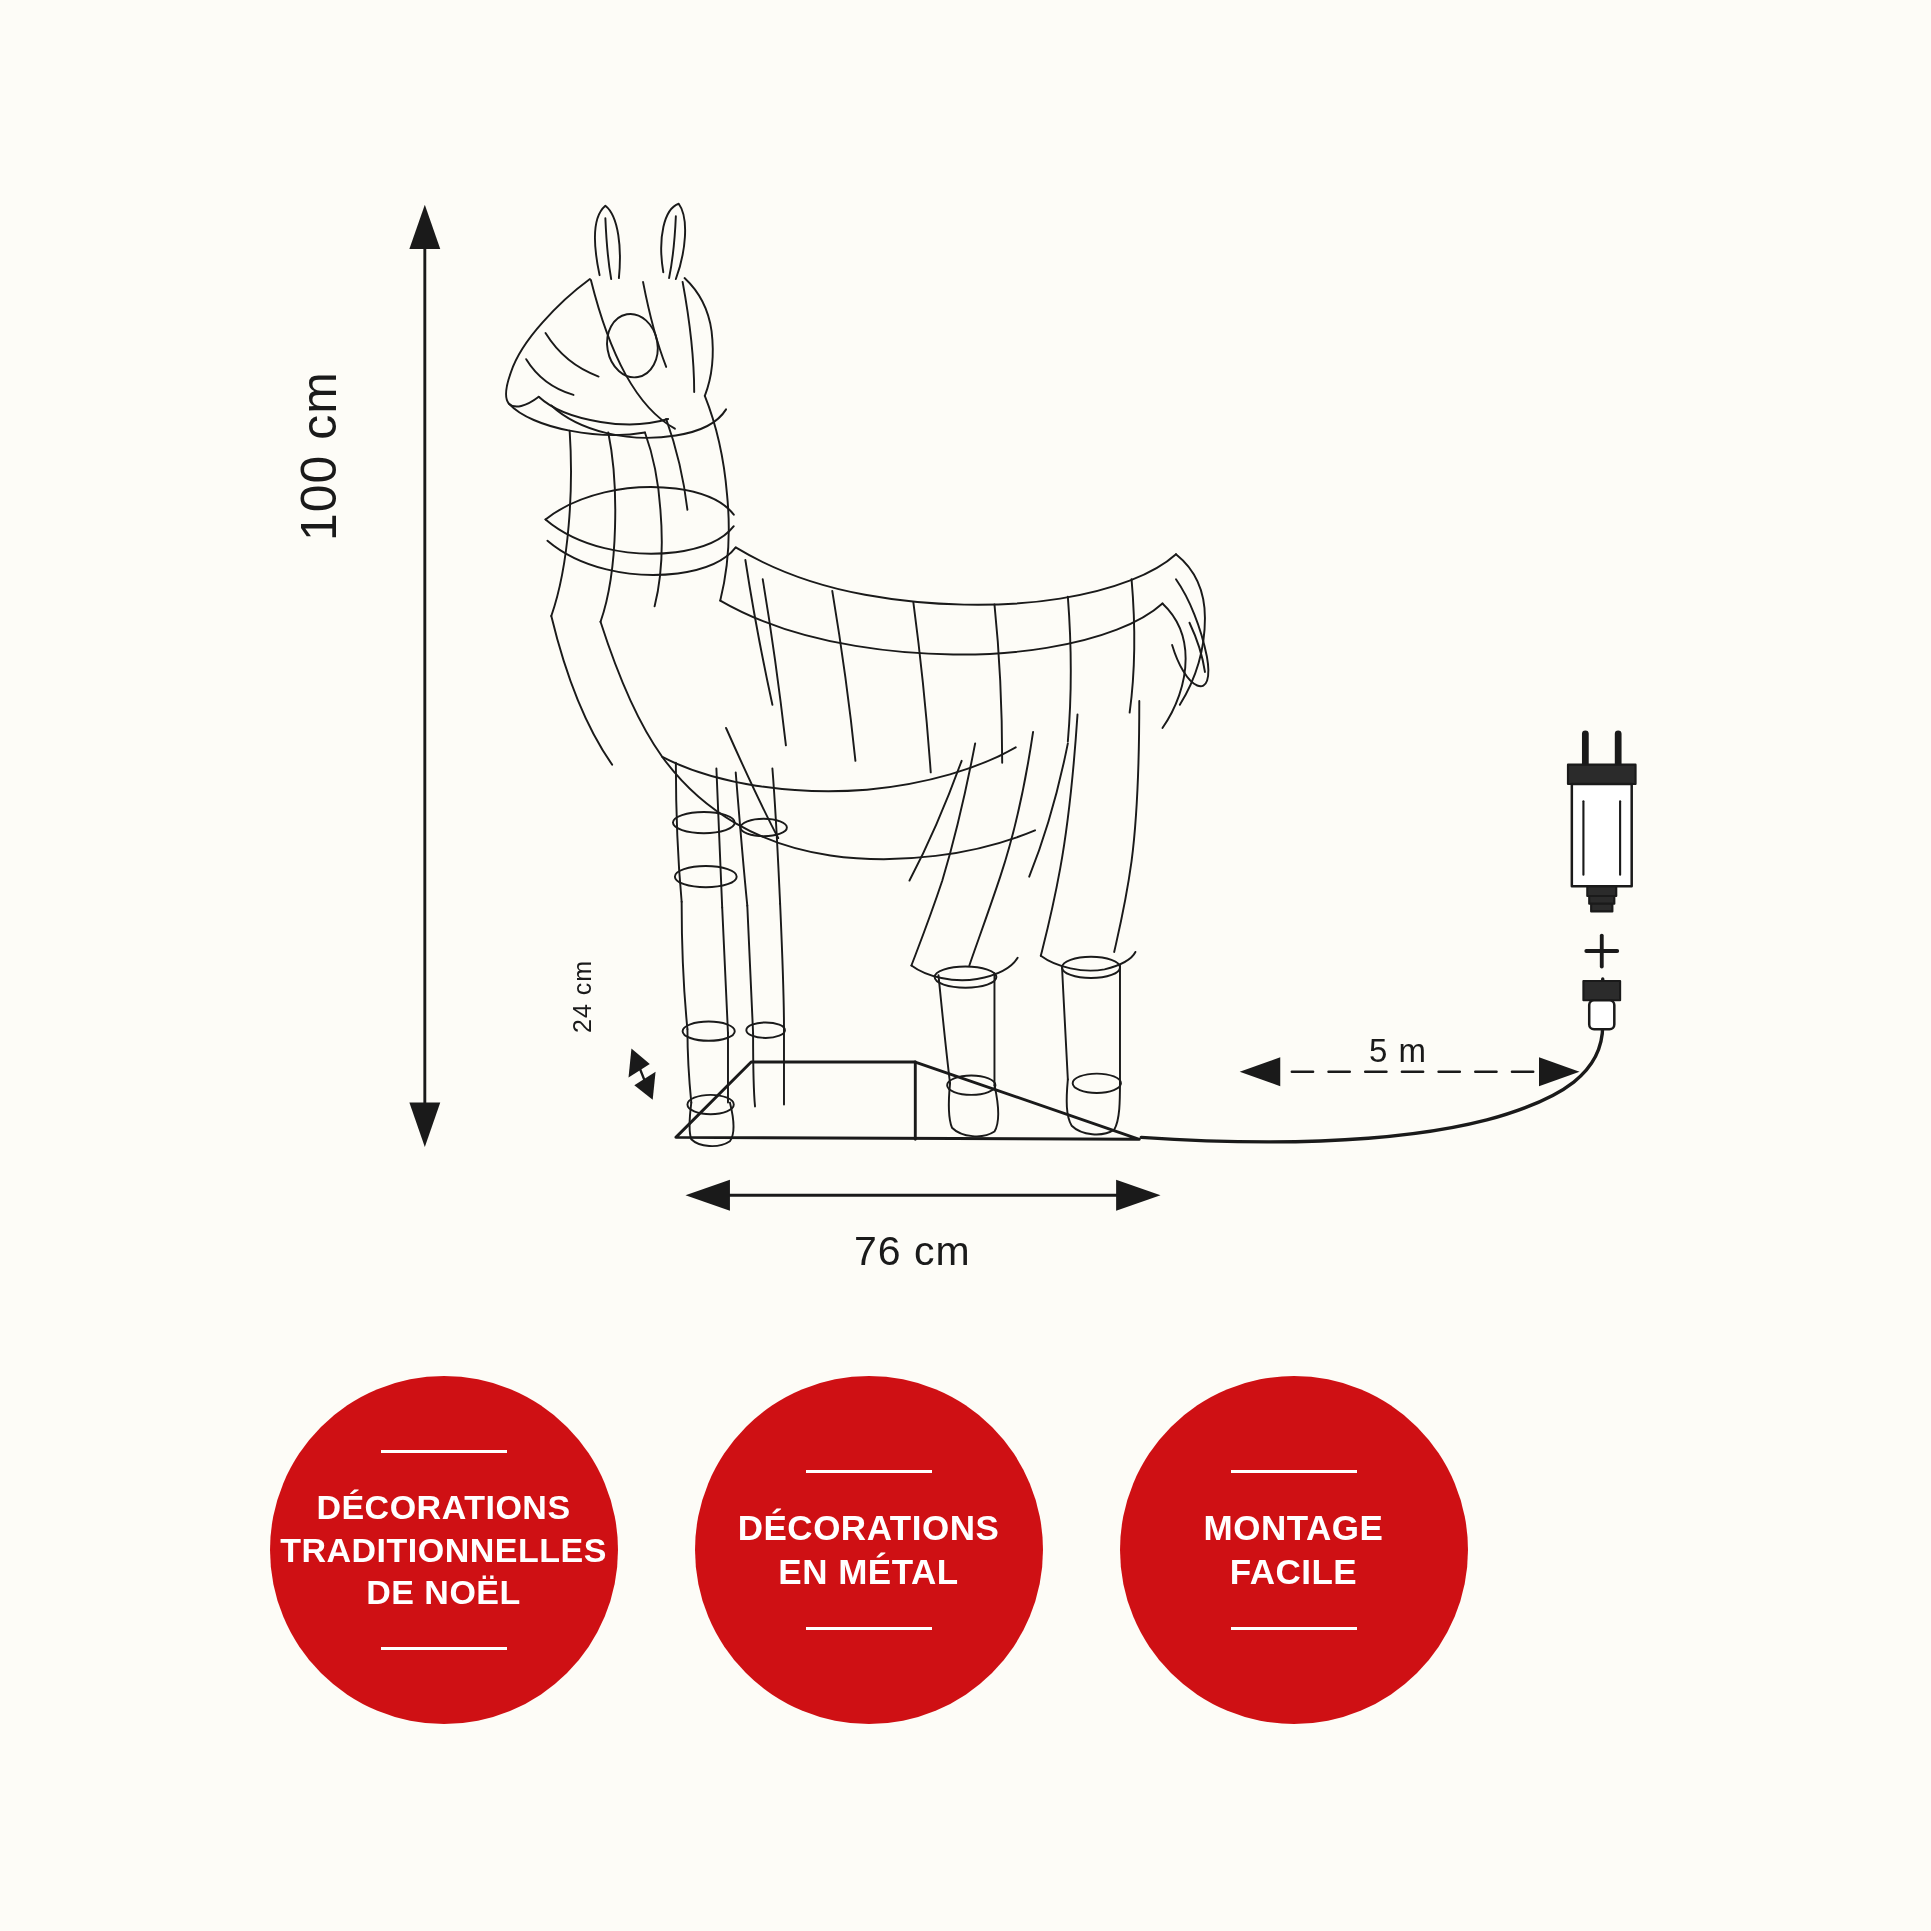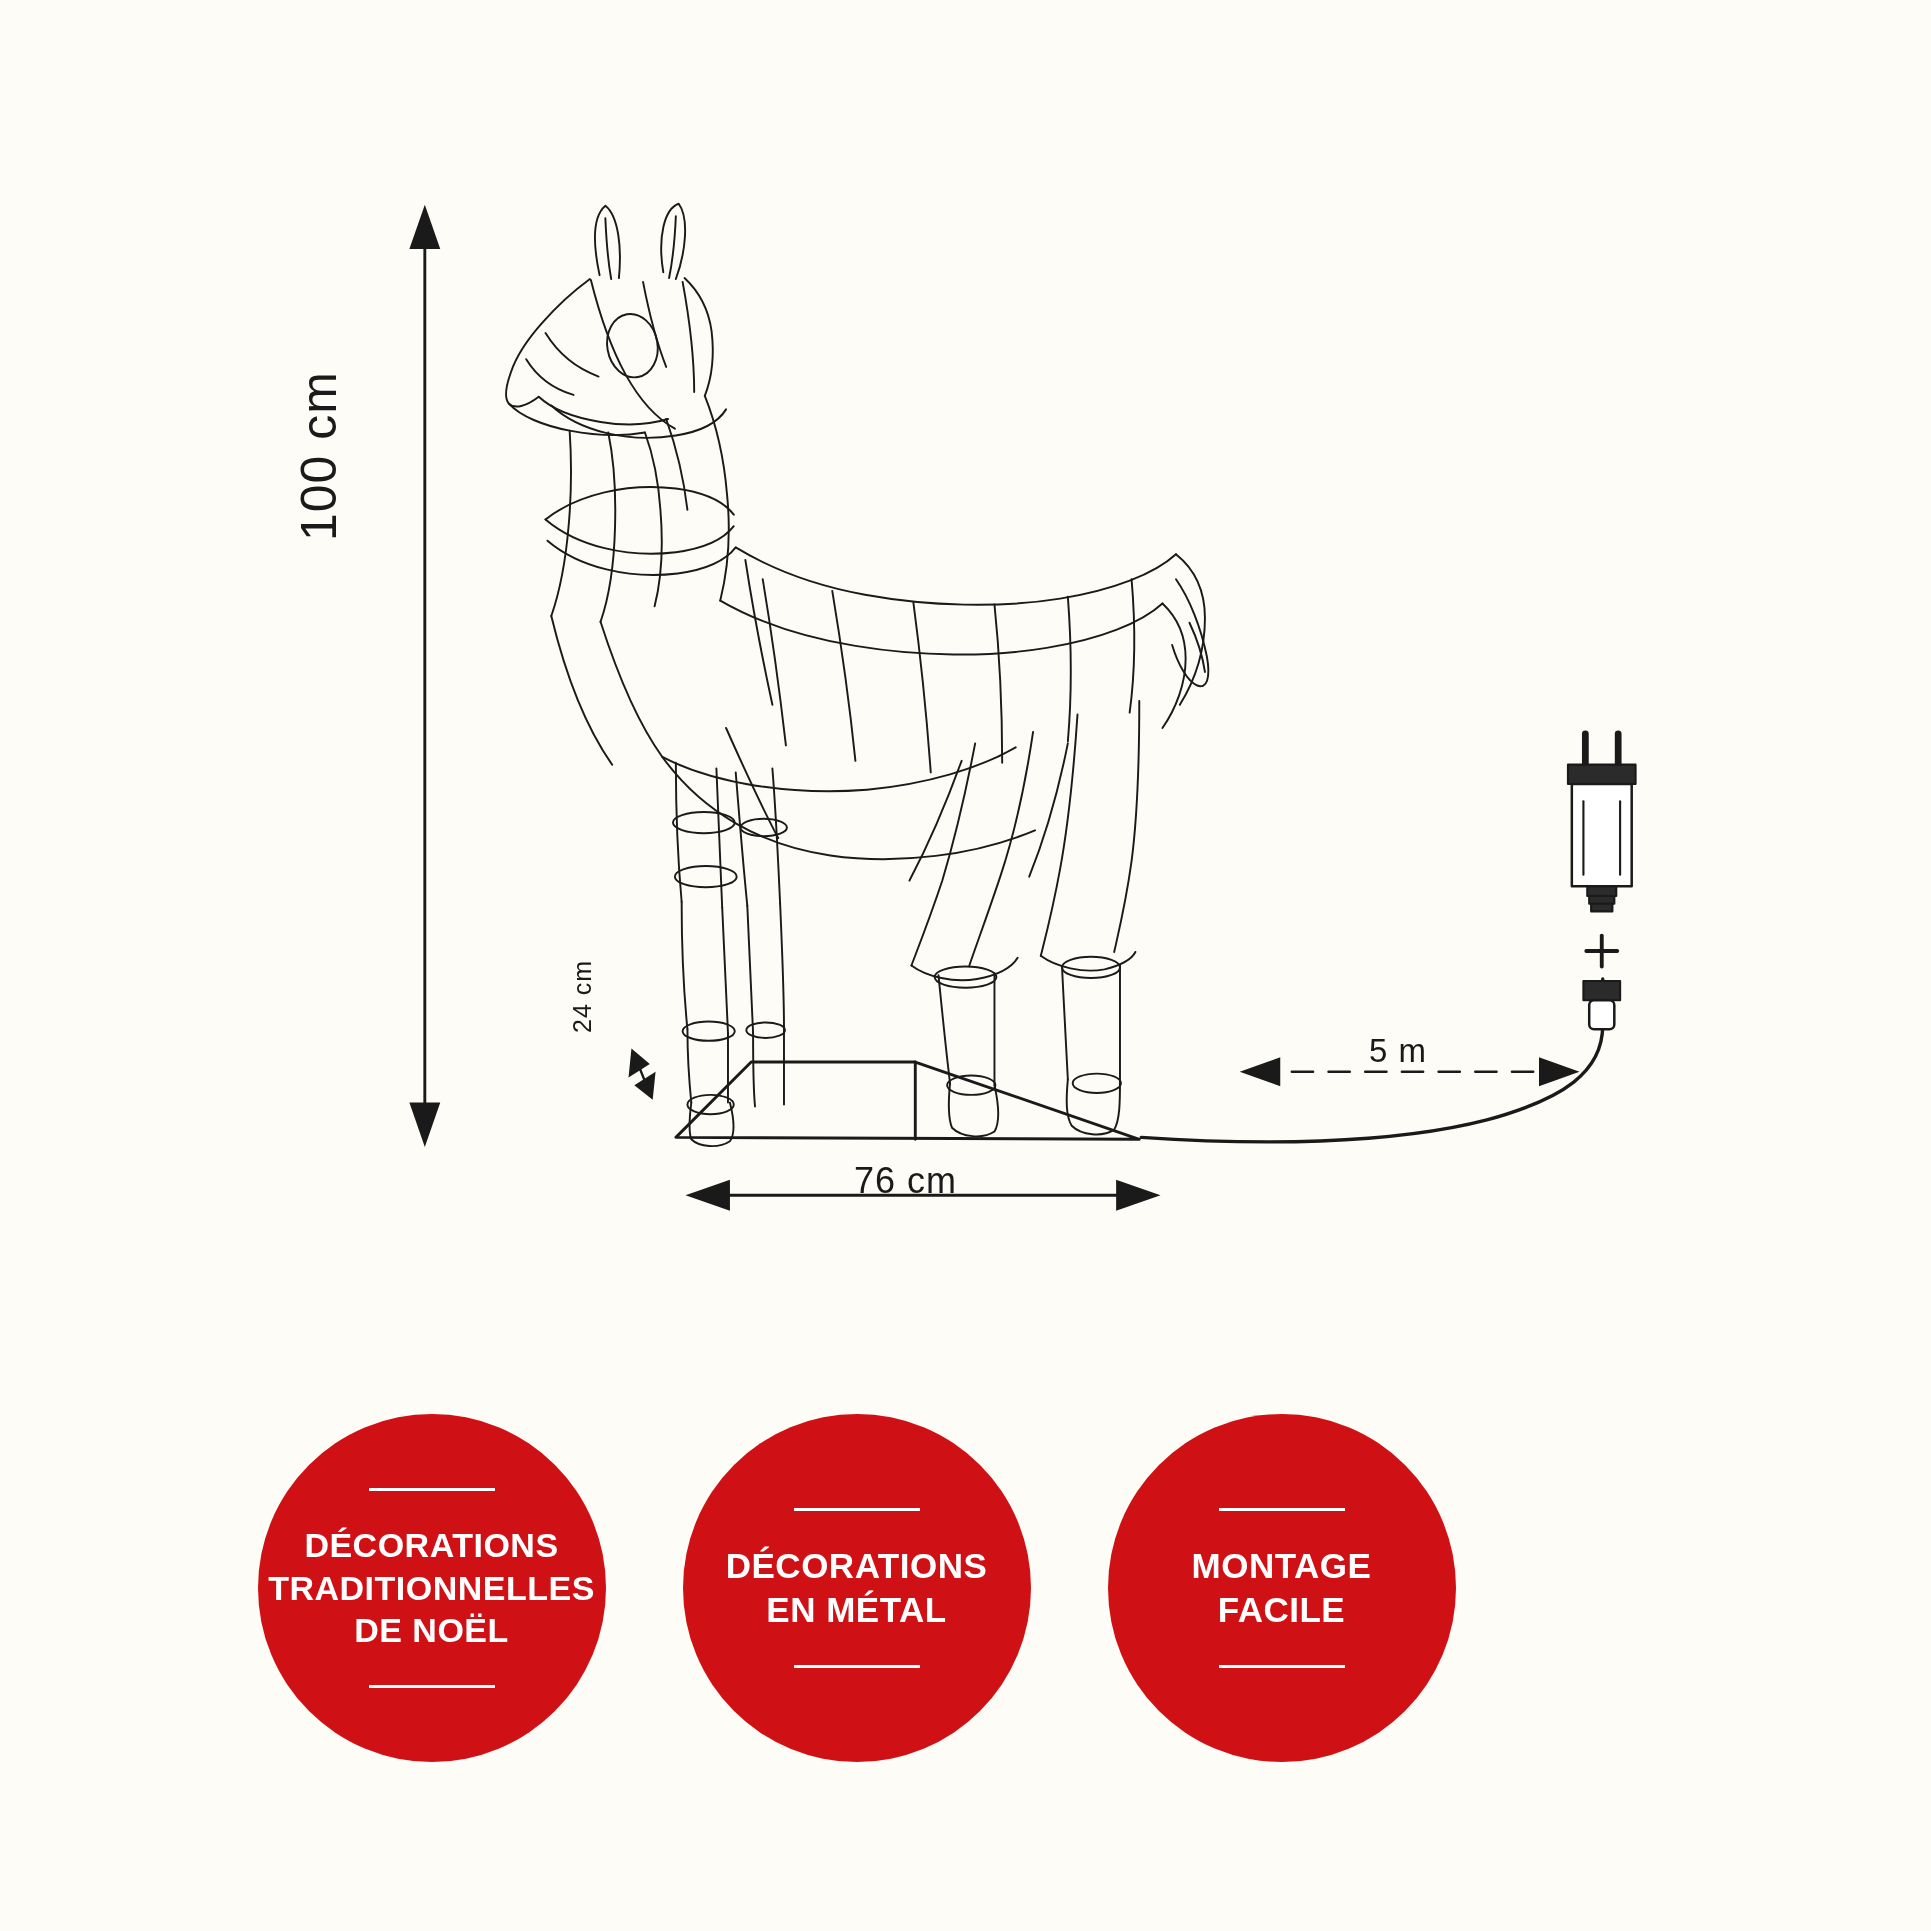--- a/index.html
+++ b/index.html
@@ -44,40 +44,40 @@
   #label-base-height {
     left: 568px;
     top: 1033px;
     font-size: 25px;
     transform: rotate(-90deg);
     transform-origin: left top;
     white-space: nowrap;
   }
   #label-width {
     left: 854px;
-    top: 1160px;
-    font-size: 36px;
+    top: 1228px;
+    font-size: 41px;
     white-space: nowrap;
   }
   #label-cable {
     left: 1369px;
     top: 1004px;
     font-size: 33px;
     white-space: nowrap;
     margin-top: 28px;
   }
   #badges {
     position: absolute;
-    left: 0;
+    left: 12px;
     top: 1376px;
     width: 1713px;
     height: 386px;
     display: flex;
     justify-content: center;
-    align-items: flex-end;
+    align-items: flex-start;
     gap: 77px;
   }
   .badge {
     width: 348px;
     height: 348px;
     border-radius: 50%;
     background: #cf1014;
     color: #ffffff;
     display: flex;
     flex-direction: column;

